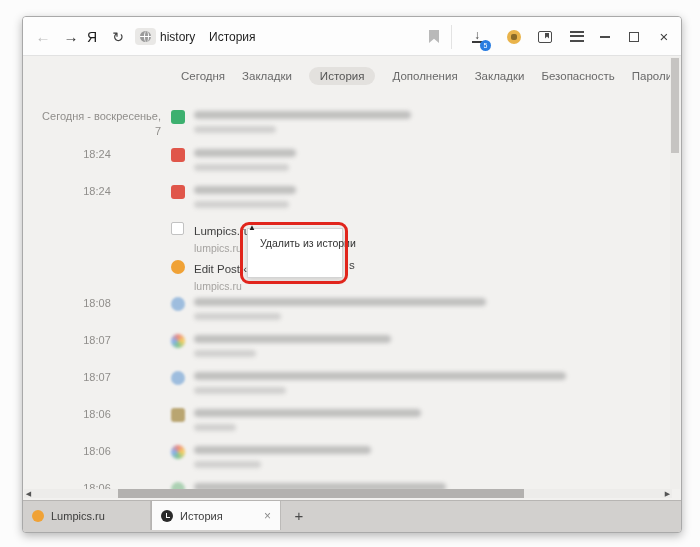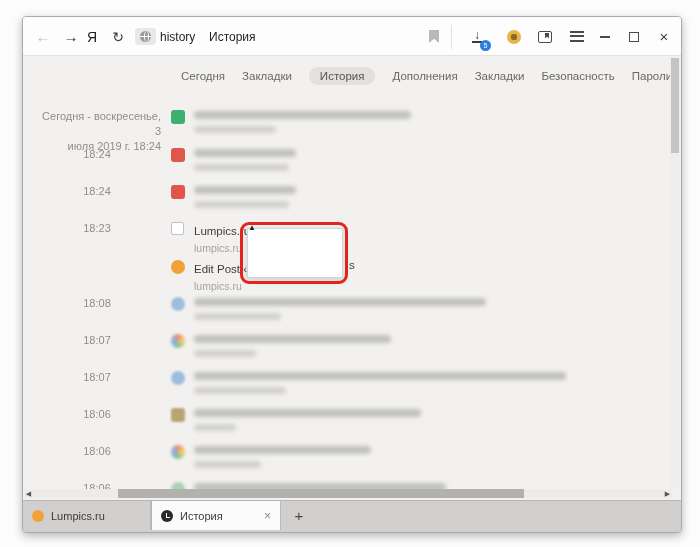--- a/index.html
+++ b/index.html
@@ -155,22 +155,21 @@
       <div class="nav-tab">Закладки</div>
       <div class="nav-tab active">История</div>
       <div class="nav-tab">Дополнения</div>
       <div class="nav-tab">Закладки</div>
       <div class="nav-tab">Безопасность</div>
       <div class="nav-tab">Пароли и карты</div>
     </div>
 
   <div class="history-list">
     <div class="date-header">
-      <div>Сегодня - воскресенье, 3</div>
-      <div>июля 2019 г. 18:24</div>
+      <div>Сегодня - воскресенье, 7</div>
     </div>
   <div class="hrow" style="top: 92px;">
         <div class="htime"></div>
         <div class="fav fav-sheet-green"></div>
         <div class="htext">
           <div class="blur-bar title-bar" style="width: 217px;"></div>
           <div class="blur-bar url-bar" style="width: 82px;"></div>
         </div>
       </div>
       <div class="hrow" style="top: 130px;">
@@ -183,21 +182,20 @@
       </div>
       <div class="hrow" style="top: 167px;">
         <div class="htime">18:24</div>
         <div class="fav fav-doc-red"></div>
         <div class="htext">
           <div class="blur-bar title-bar" style="width: 102px;"></div>
           <div class="blur-bar url-bar" style="width: 95px;"></div>
         </div>
       </div>
       <div class="hrow" style="top: 204px;">
-        <div class="htime">18:23</div>
         <div class="fav fav-checkbox"></div>
         <div class="htext"><div class="htitle">Lumpics.ru</div><div class="hurl">lumpics.ru</div></div>
       </div>
       <div class="hrow" style="top: 242px;">
         <div class="fav fav-site-orange"></div>
         <div class="htext"><div class="htitle">Edit Post ‹ L</div><div class="title-tail">s</div><div class="hurl">lumpics.ru</div></div>
       </div>
       <div class="hrow" style="top: 279px;">
         <div class="htime">18:08</div>
         <div class="fav fav-dot-blue"></div>
@@ -243,20 +241,21 @@
         <div class="fav fav-dot-green"></div>
         <div class="htext">
           <div class="blur-bar title-bar" style="width: 252px;"></div>
         </div>
       </div>
     </div>
 
   <div class="expand-arrow">▲</div>
 
   <div class="context-menu">
+      <div class="menu-item">Удалить из истории</div>
     </div>
   <div class="annotation"></div>
 
   <div class="vscroll">
     <div class="vthumb"></div>
   </div>
   <div class="hscroll">
     <div class="harrow left">◀</div>
     <div class="hthumb"></div>
     <div class="harrow right">▶</div>

